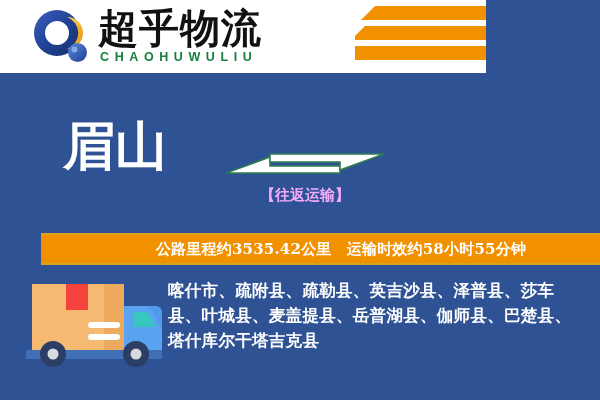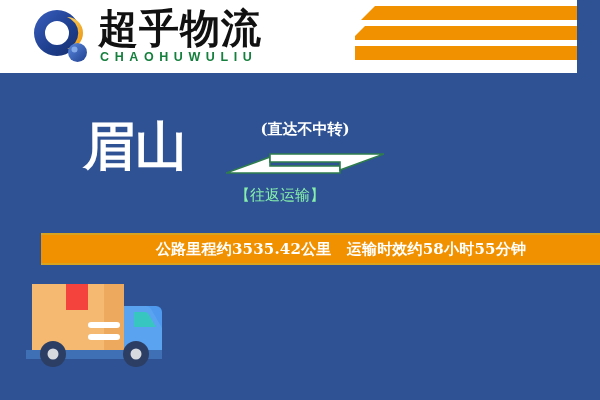--- a/index.html
+++ b/index.html
@@ -15,24 +15,23 @@
     width: 600px;
     height: 400px;
     overflow: hidden;
     background: #2e5293;
   }
 
   
   .header {
     position: absolute;
     left: 0; top: 0;
-    width: 532px; height: 73px;
+    width: 486px; height: 73px;
     background: #ffffff;
     overflow: hidden;
-    padding-left: 45px;
   }
   .logo-mark {
     position: absolute;
     left: 33px; top: 9px;
     width: 58px; height: 56px;
   }
   .brand-cn {
     position: absolute;
     left: 98px; top: 6px;
     font-family: "DejaVu Serif", "Liberation Serif", serif;
@@ -67,44 +66,44 @@
   }
   .city {
     position: absolute;
     top: 118px;
     font-family: "DejaVu Serif", "Liberation Serif", serif;
     font-size: 52px;
     font-weight: bold;
     color: #ffffff;
     line-height: 56px;
     white-space: nowrap;
-    margin-left: 20px;
   }
   .city-origin { left: 63px; }
   .city-dest  { left: 397px; }
 
   .route-note {
     position: absolute;
     left: 240px; top: 120px;
     width: 130px;
     text-align: center;
     font-family: "DejaVu Serif", "Liberation Serif", serif;
     font-size: 15px;
     font-weight: bold;
     color: #ffffff;
     white-space: nowrap;
   }
   .route-mode {
     position: absolute;
     left: 235px; top: 186px;
     width: 140px;
+    text-align: center;
     font-family: "DejaVu Serif", "Liberation Serif", serif;
     font-size: 15px;
-    font-weight: normal;
-    color: #86efac;
+    font-weight: bold;
+    color: #f0abfc;
     white-space: nowrap;
   }
   .arrow-wrap {
     position: absolute;
     left: 226px; top: 146px;
     width: 158px; height: 36px;
   }
 
   
   .info-bar {
@@ -194,21 +193,20 @@
         <polygon points="10,20 245,20 245,34 -4,34" fill="#f29100"></polygon>
         <polygon points="0,40 245,40 245,54 -14,54" fill="#f29100"></polygon>
       </svg>
     </div>
   </div>
 
   <div class="blue-panel"></div>
 
   <div class="city city-origin">眉山</div>
 
-  <div class="route-note">(直达不中转)</div>
 
   <div class="arrow-wrap">
     <svg width="158" height="36" viewBox="0 0 158 36">
       <g stroke="#2f7d4f" stroke-width="1.6" fill="#ffffff" stroke-linejoin="miter">
         <polygon points="0,27 44,11 44,20 114,20 114,27"></polygon>
         <polygon points="158,8 114,24 114,16 44,16 44,8"></polygon>
       </g>
     </svg>
   </div>
 
@@ -239,14 +237,15 @@
 
       <rect x="0" y="72" width="136" height="9" fill="#3f6fb5"></rect>
 
       <circle cx="27" cy="76" r="13" fill="#2c3e63"></circle>
       <circle cx="27" cy="76" r="5.5" fill="#d7dbe0"></circle>
       <circle cx="110" cy="76" r="13" fill="#2c3e63"></circle>
       <circle cx="110" cy="76" r="5.5" fill="#d7dbe0"></circle>
     </svg>
   </div>
 
+  <div class="coverage">喀什市、疏附县、疏勒县、英吉沙县、泽普县、莎车县、叶城县、麦盖提县、岳普湖县、伽师县、巴楚县、塔什库尔干塔吉克县</div>
 
 </div>
 
 </body></html>

